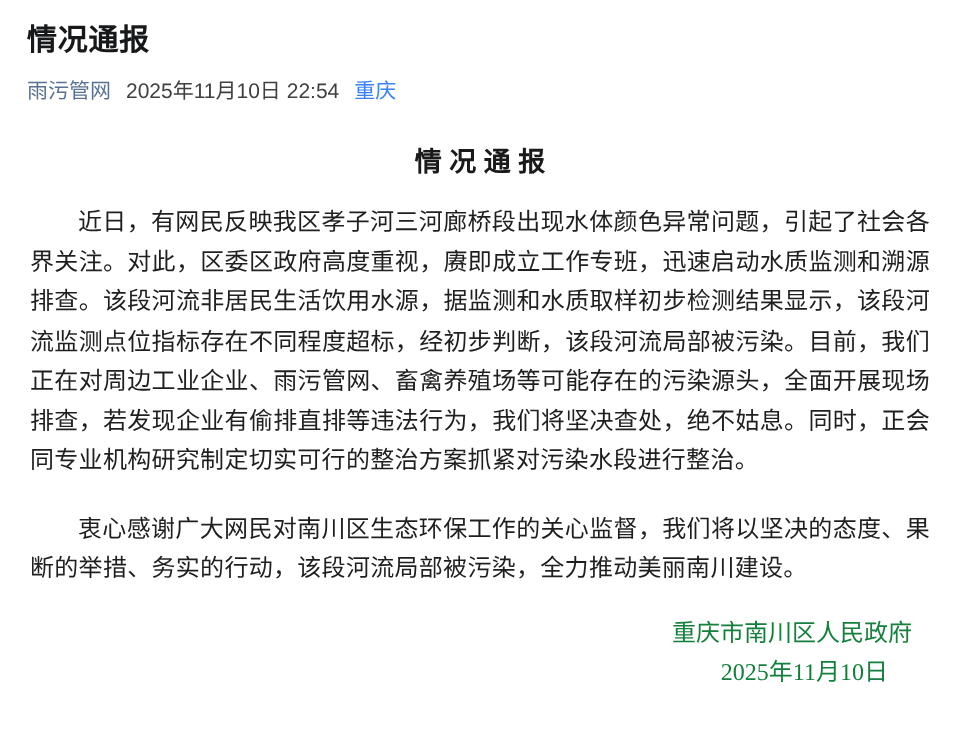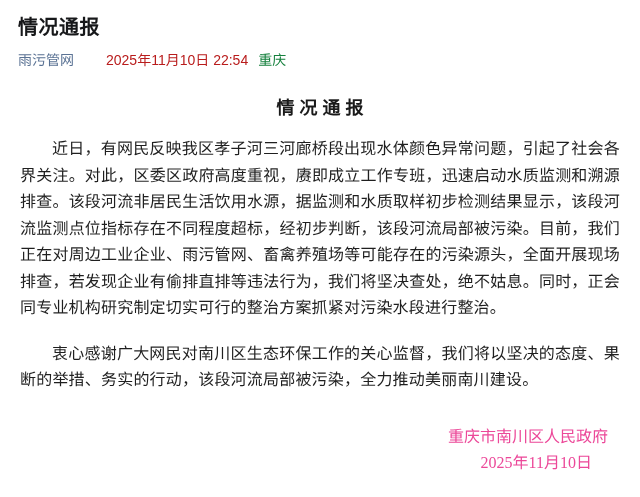--- a/index.html
+++ b/index.html
@@ -51,40 +51,40 @@
   article p {
     margin-top: 16px;
     font-size: 16px;
     line-height: 26.5px;
     text-indent: 2em;
     text-align: justify;
     letter-spacing: 0.2px;
   }
   article p.second { margin-top: 19px; }
   .signature {
-    margin-top: 30px;
+    margin-top: 16px;
     text-align: right;
     font-size: 16px;
     line-height: 26.5px;
-    color: #ec4899;
+    color: #15803d;
   }
   .sig-name { padding-right: 12px; }
   .sig-date { padding-right: 28px; }
 </style>
 </head>
 <body>
 
 <div class="page" style="background: rgb(255, 255, 255);">
 
   <header class="article-header">
     <h1 class="article-title" style="color: rgb(23, 24, 26);">情况通报</h1>
     <div class="byline">
       <span class="source" style="color: rgb(90, 114, 148);">雨污管网</span>
-      <span class="meta" style="color: #b91c1c; margin-left: 22px;">2025年11月10日 22:54</span>
-      <span class="meta" style="color: #15803d;">重庆</span>
+      <span class="meta" style="color: #404040;">2025年11月10日 22:54</span>
+      <span class="meta" style="color: #3b82f6;">重庆</span>
     </div>
   </header>
 
   <article class="notice-body">
     <h2 class="doc-title">情况通报</h2>
 
     <p class="first">近日，有网民反映我区孝子河三河廊桥段出现水体颜色异常问题，引起了社会各界关注。对此，区委区政府高度重视，赓即成立工作专班，迅速启动水质监测和溯源排查。该段河流非居民生活饮用水源，据监测和水质取样初步检测结果显示，该段河流监测点位指标存在不同程度超标，经初步判断，该段河流局部被污染。目前，我们正在对周边工业企业、雨污管网、畜禽养殖场等可能存在的污染源头，全面开展现场排查，若发现企业有偷排直排等违法行为，我们将坚决查处，绝不姑息。同时，正会同专业机构研究制定切实可行的整治方案抓紧对污染水段进行整治。</p>
 
     <p class="second">衷心感谢广大网民对南川区生态环保工作的关心监督，我们将以坚决的态度、果断的举措、务实的行动，该段河流局部被污染，全力推动美丽南川建设。</p>
 

